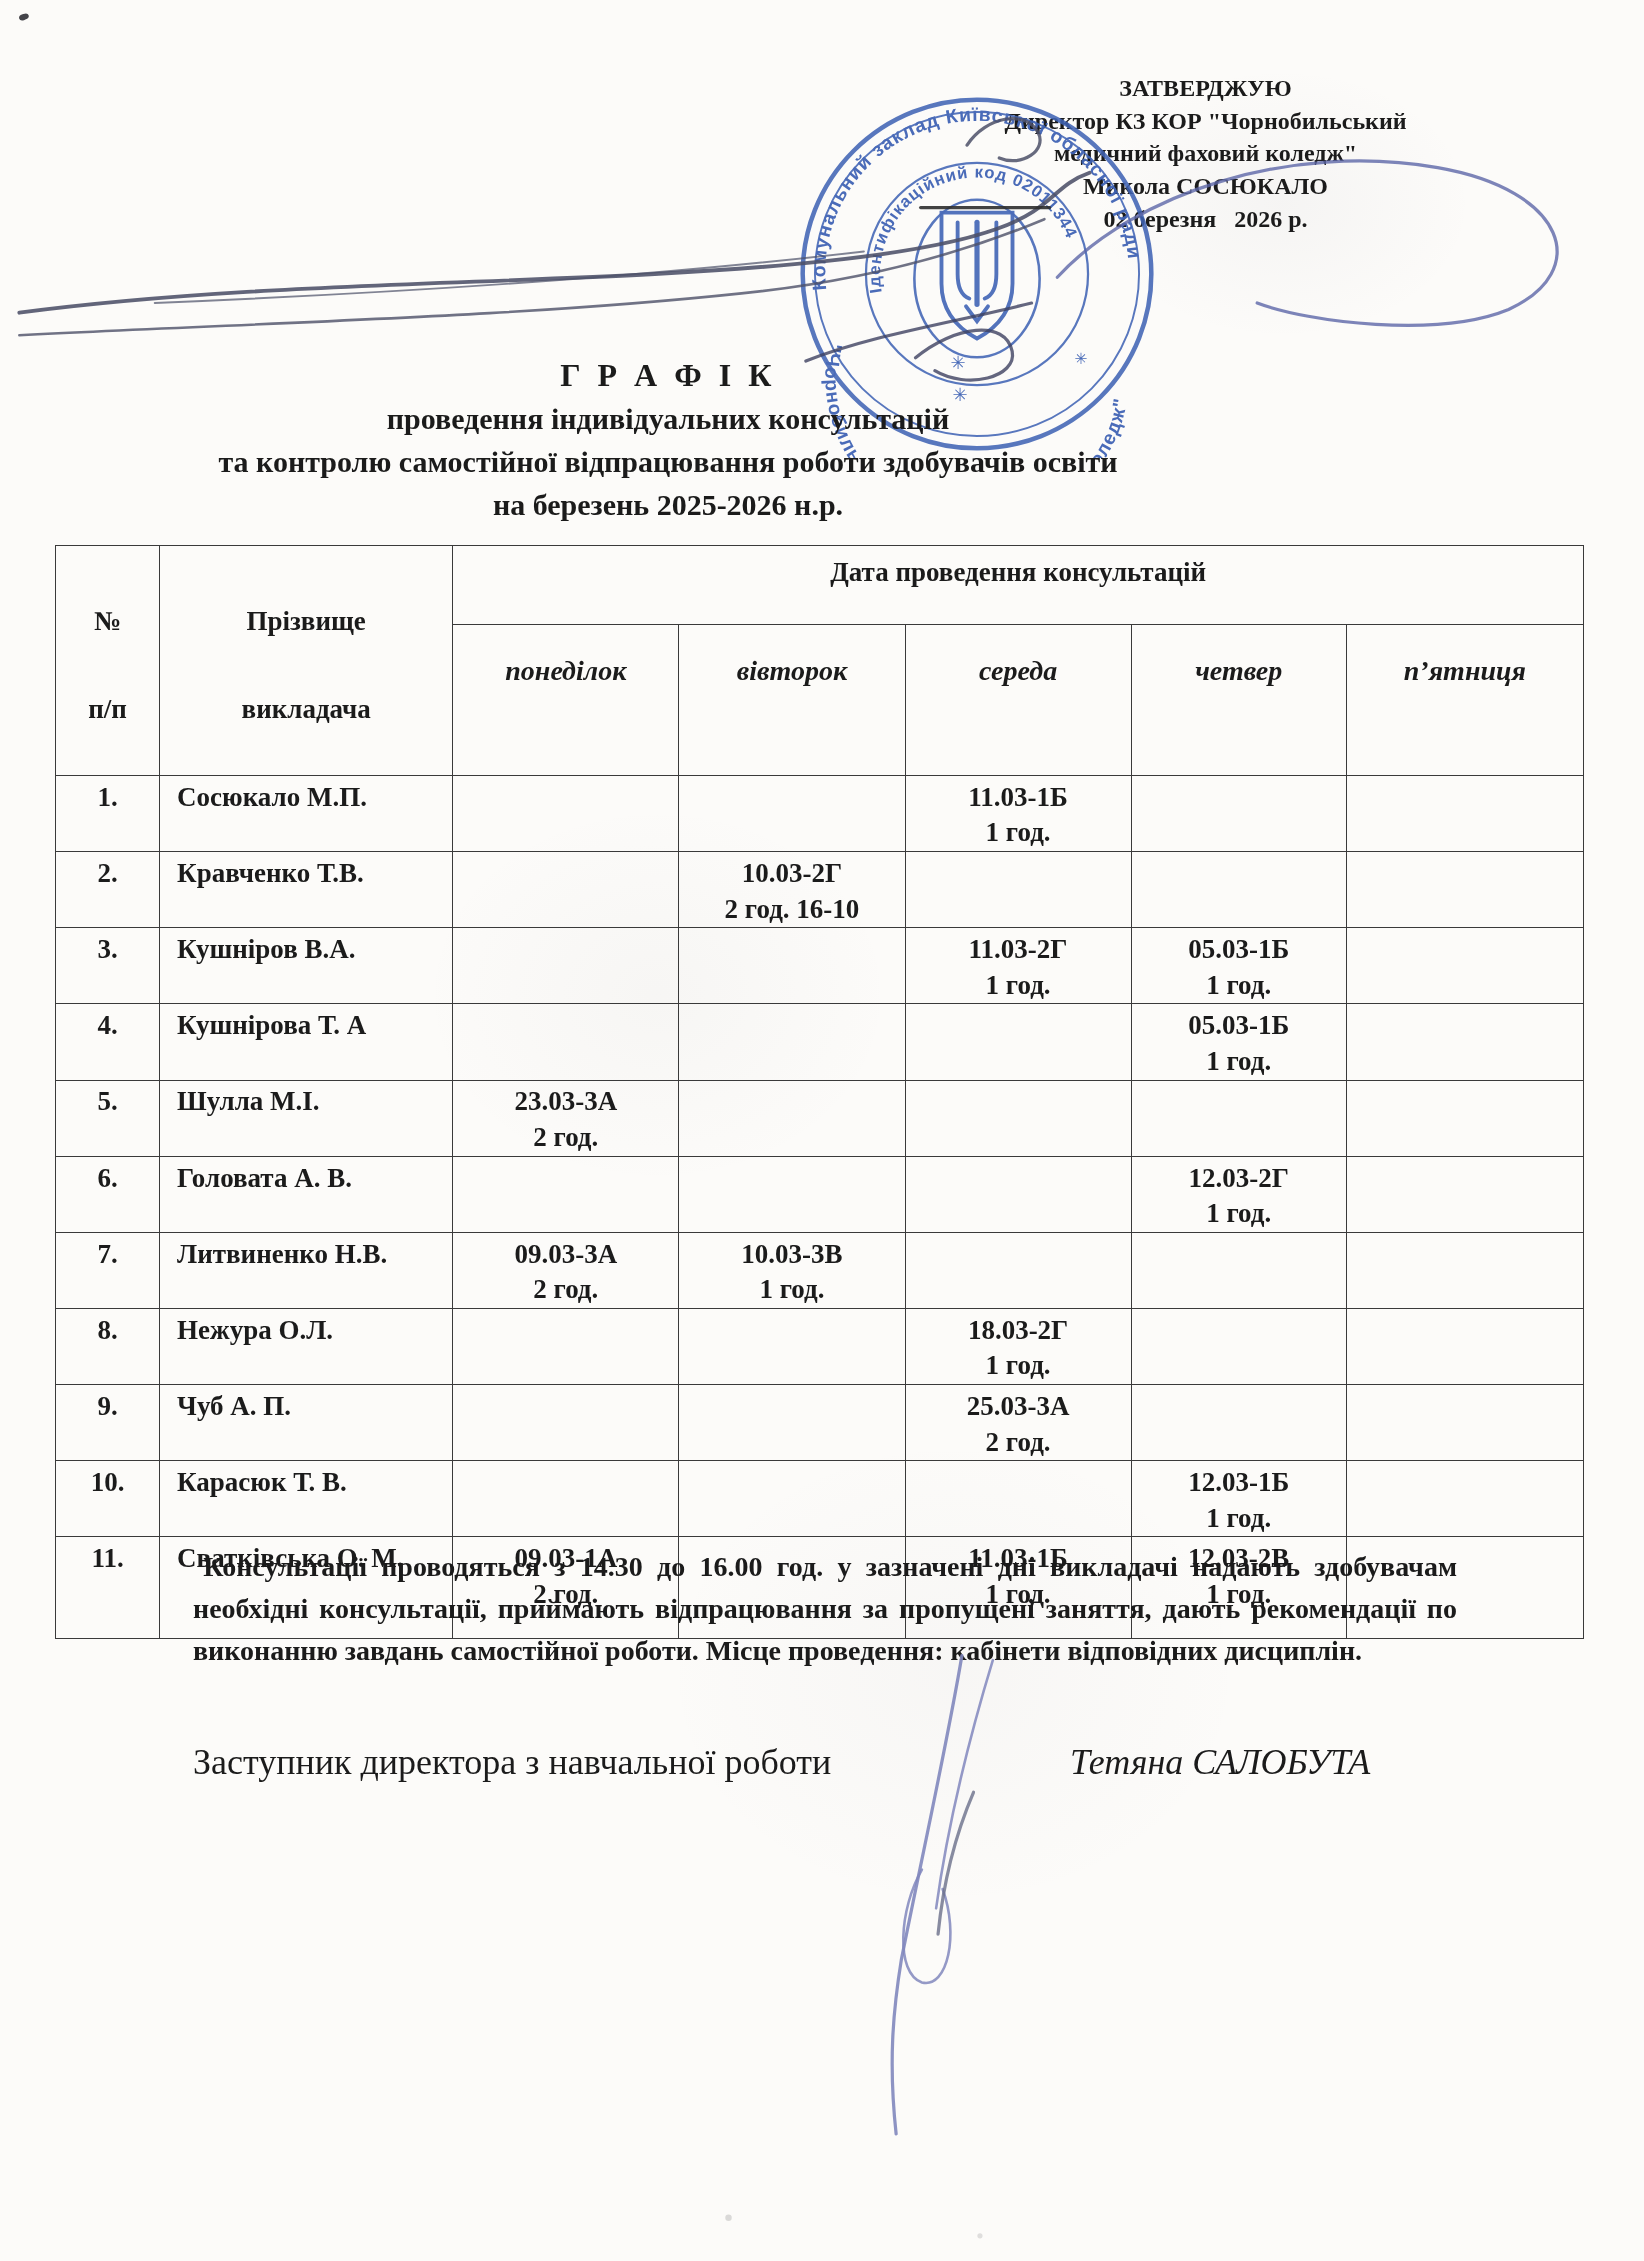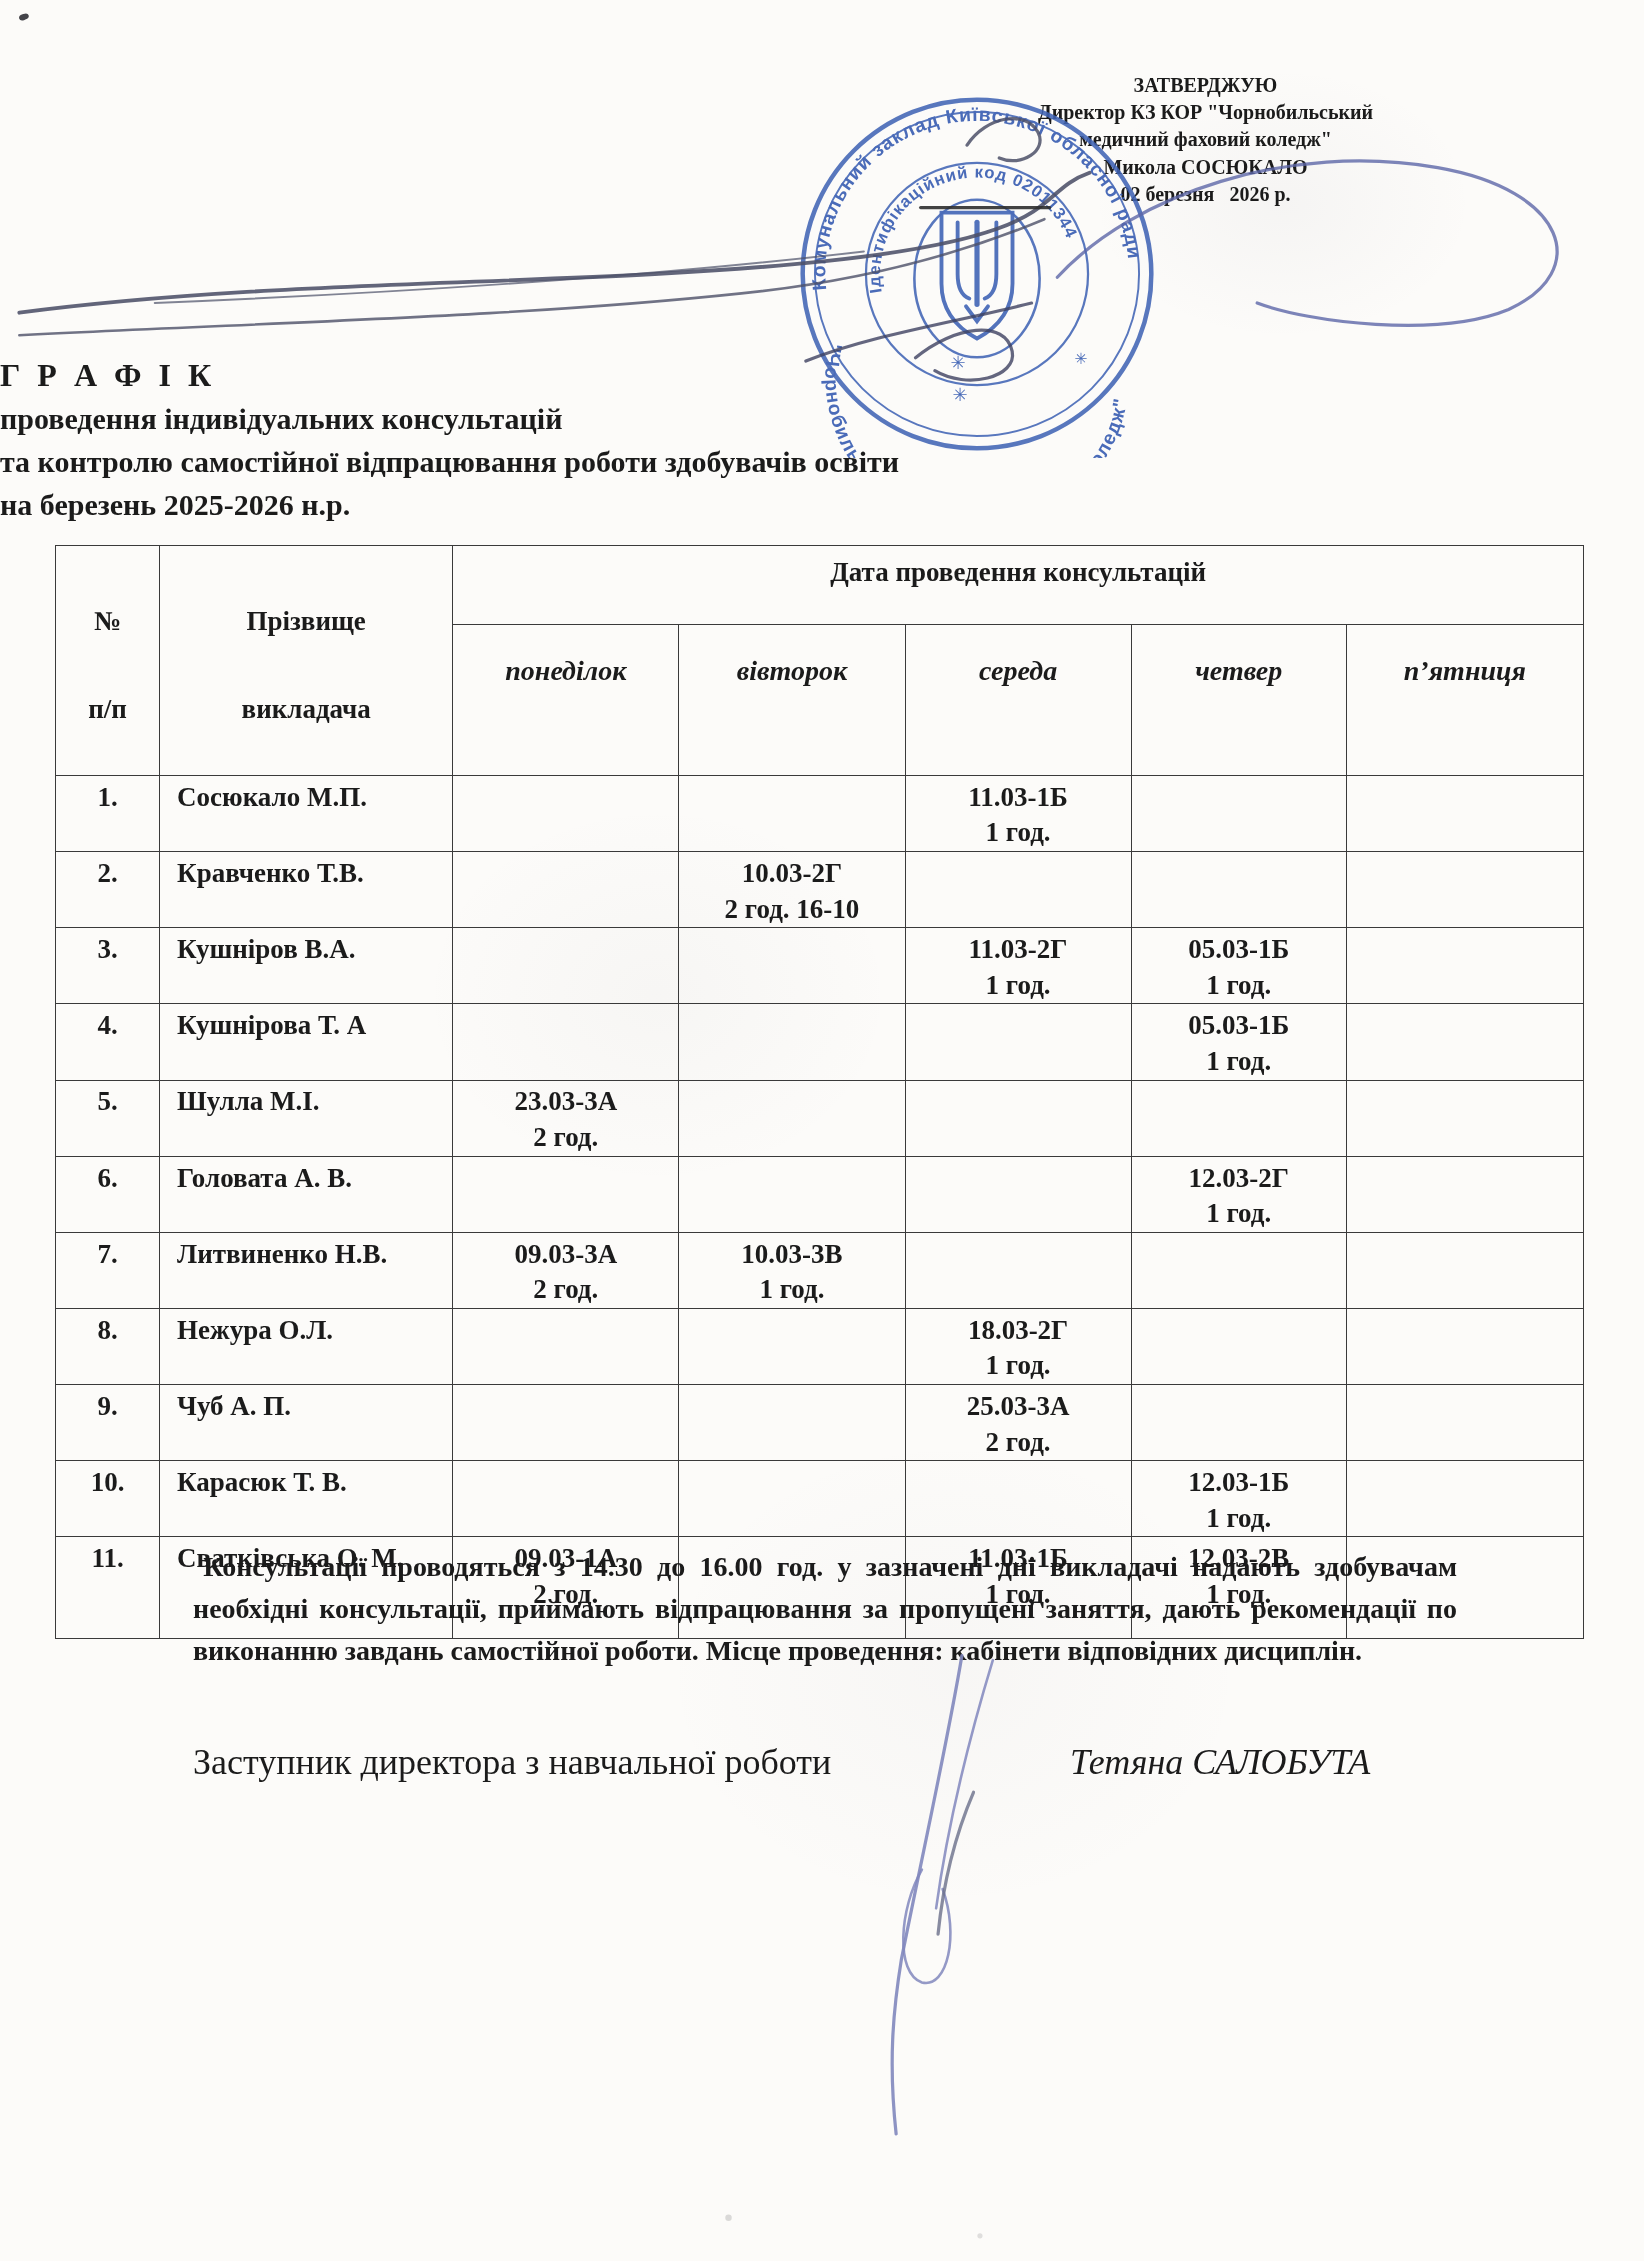--- a/index.html
+++ b/index.html
@@ -13,24 +13,24 @@
       radial-gradient(271px 193px at 78% 9%,  rgba(120,120,135,0.05), transparent 70%),
       radial-gradient(335px 271px at 40% 44%, rgba(120,120,120,0.04), transparent 70%),
       radial-gradient(413px 335px at 58% 74%, rgba(130,130,140,0.04), transparent 70%),
       #fcfbf9;
   }
   .corner-dot{ position:absolute; left:19.3px; top:14px; width:9.7px; height:6.4px;
     background:#23232a; border-radius:50%; transform:rotate(-20deg); opacity:.85; }
 
   
   .approval{ position:absolute; left:864px; top:72px; width:683px;
-    text-align:center; font-weight:700; font-size:20px; line-height:1.36; }
-
-  
-  .title{ position:absolute; left:0; top:353px; width:1336px; text-align:left;
+    text-align:center; font-weight:700; font-size:24px; line-height:1.36; }
+
+  
+  .title{ position:absolute; left:0; top:353px; width:1336px; text-align:center;
     font-weight:700; font-size:30px; line-height:1.42; }
   .title .t1{ font-size:32px; letter-spacing:4.5px; }
 
   
   table.sched{ position:absolute; left:55px; top:545px; width:1529px;
     border-collapse:collapse; table-layout:fixed; font-size:27px; font-weight:700;
     text-align:center; }
   .sched td{ border:1.9px solid #3a3a3a; vertical-align:top; padding-top:3.9px;
     line-height:1.32; white-space:pre-line; }
   .sched td.hcol{ padding-top:10.3px; line-height:1.62; }

